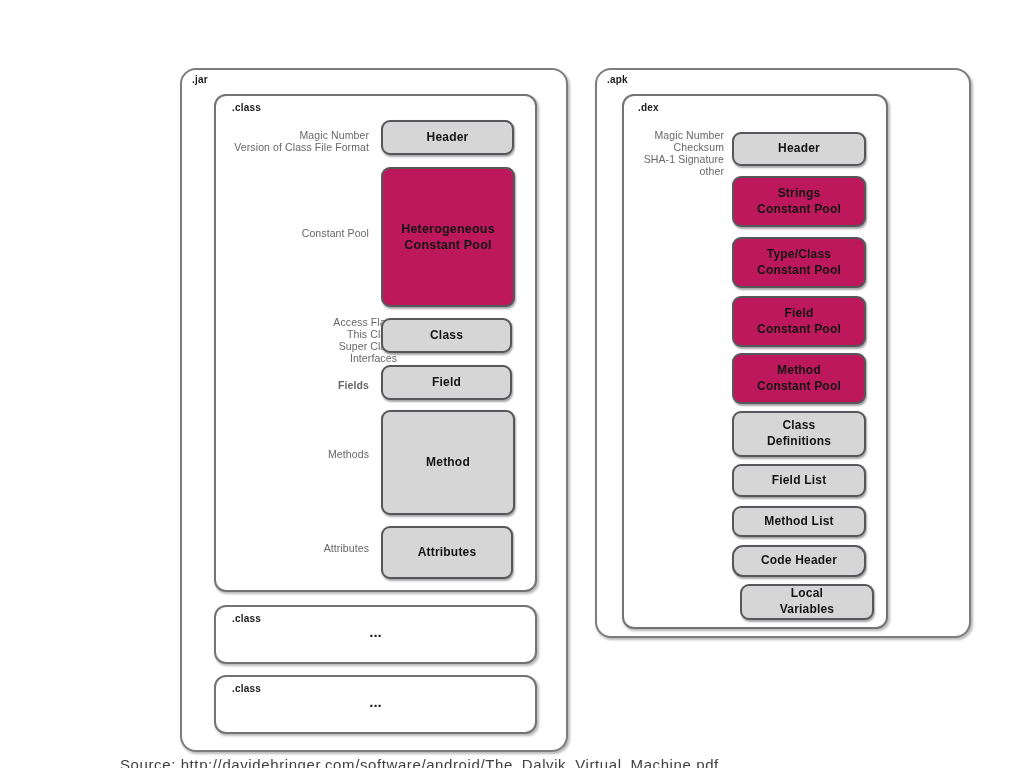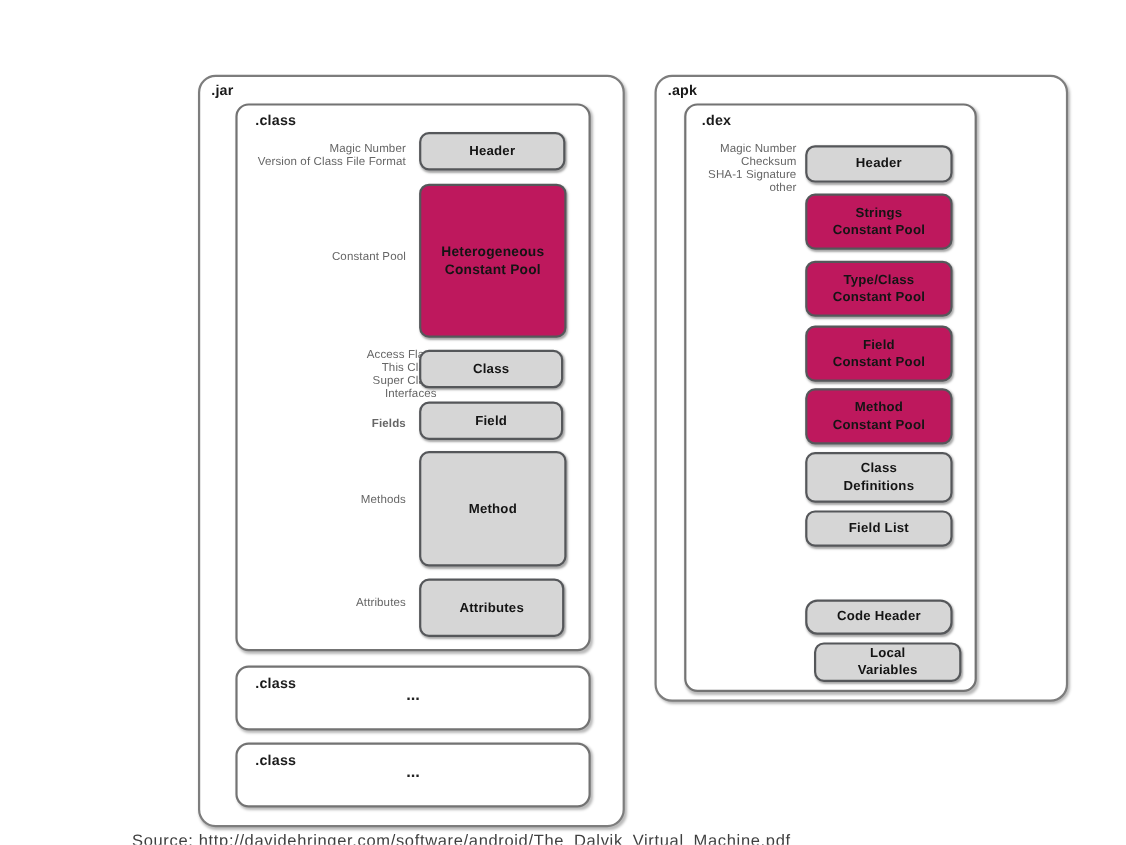--- a/index.html
+++ b/index.html
@@ -16,21 +16,21 @@
     background: #ffffff;
     border: 2px solid #7d7d7d;
     border-radius: 16px;
     box-shadow: 1.5px 2px 2.5px rgba(0,0,0,0.28);
   }
   .panel.inner { border-radius: 12px; border-color: #737373; }
 
   .panel-title {
     position: absolute;
     font-weight: bold;
-    font-size: 13px;
+    font-size: 10px;
     color: #1a1a1a;
     letter-spacing: 0.2px;
   }
 
   .box {
     position: absolute;
     border: 2px solid #55575a;
     border-radius: 9px;
     display: flex;
     align-items: center;
@@ -136,20 +136,21 @@
 Constant Pool</div>
       <div class="box blue" style="left:108px; top:141px; width:134px; height:51px;">Type/Class
 Constant Pool</div>
       <div class="box blue" style="left:108px; top:200px; width:134px; height:51px;">Field
 Constant Pool</div>
       <div class="box blue" style="left:108px; top:257px; width:134px; height:51px;">Method
 Constant Pool</div>
       <div class="box gray" style="left:108px; top:315px; width:134px; height:46px;">Class
 Definitions</div>
       <div class="box gray" style="left:108px; top:368px; width:134px; height:33px;">Field List</div>
+      <div class="box gray" style="left:108px; top:410px; width:134px; height:31px;">Method List</div>
       <div class="box gray" style="left:108px; top:449px; width:134px; height:32px;border-radius:11px;">Code Header</div>
       <div class="box gray" style="left:116px; top:488px; width:134px; height:36px;">Local
 Variables</div>
     </div>
   </div>
 
   <div class="caption">Source: http://davidehringer.com/software/android/The_Dalvik_Virtual_Machine.pdf</div>
 
 </div>
 

